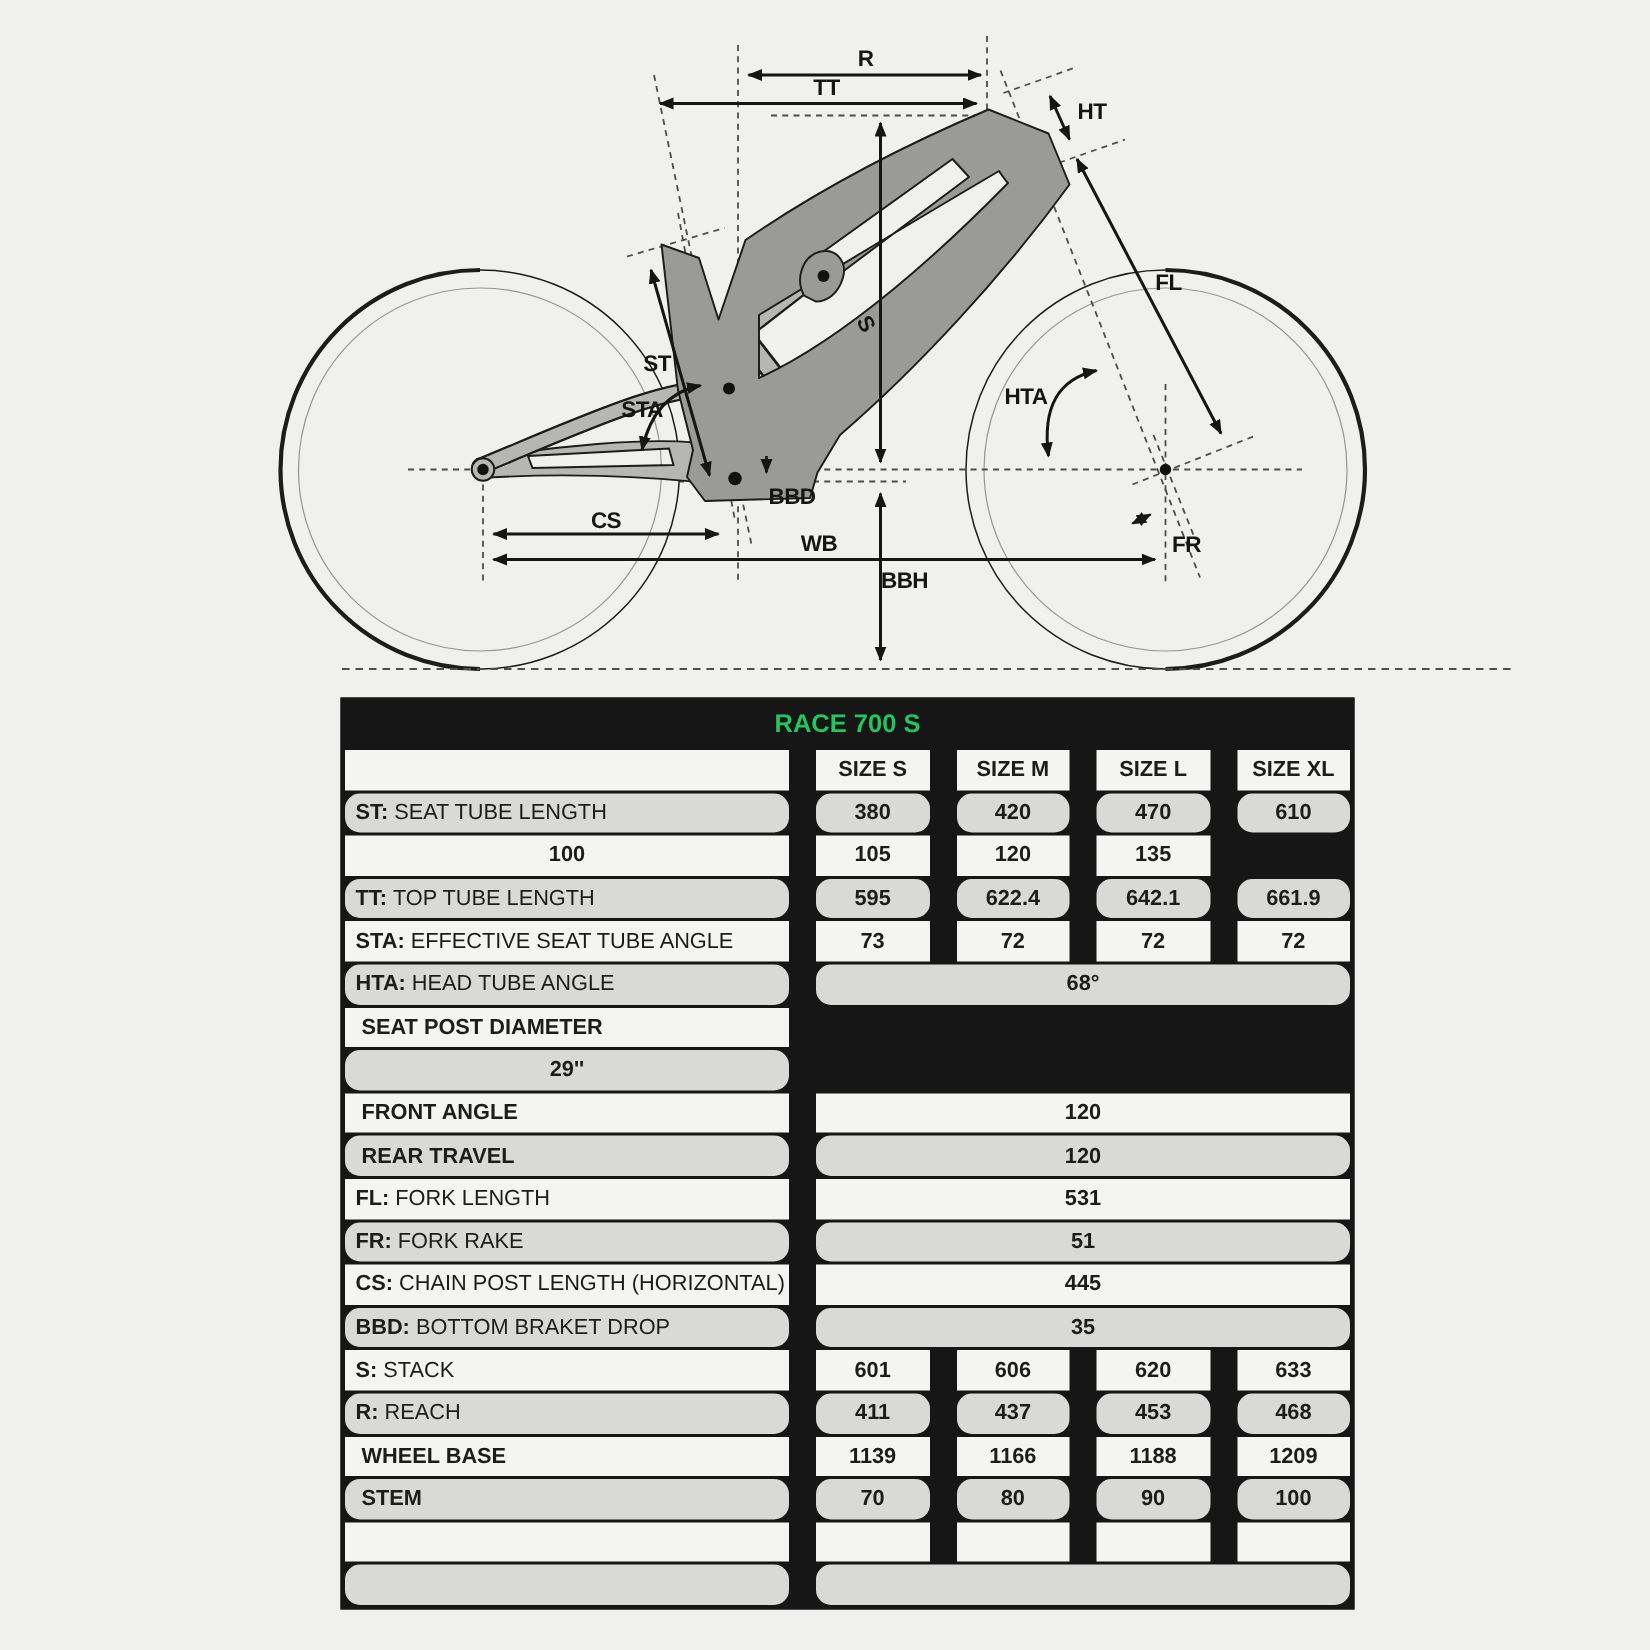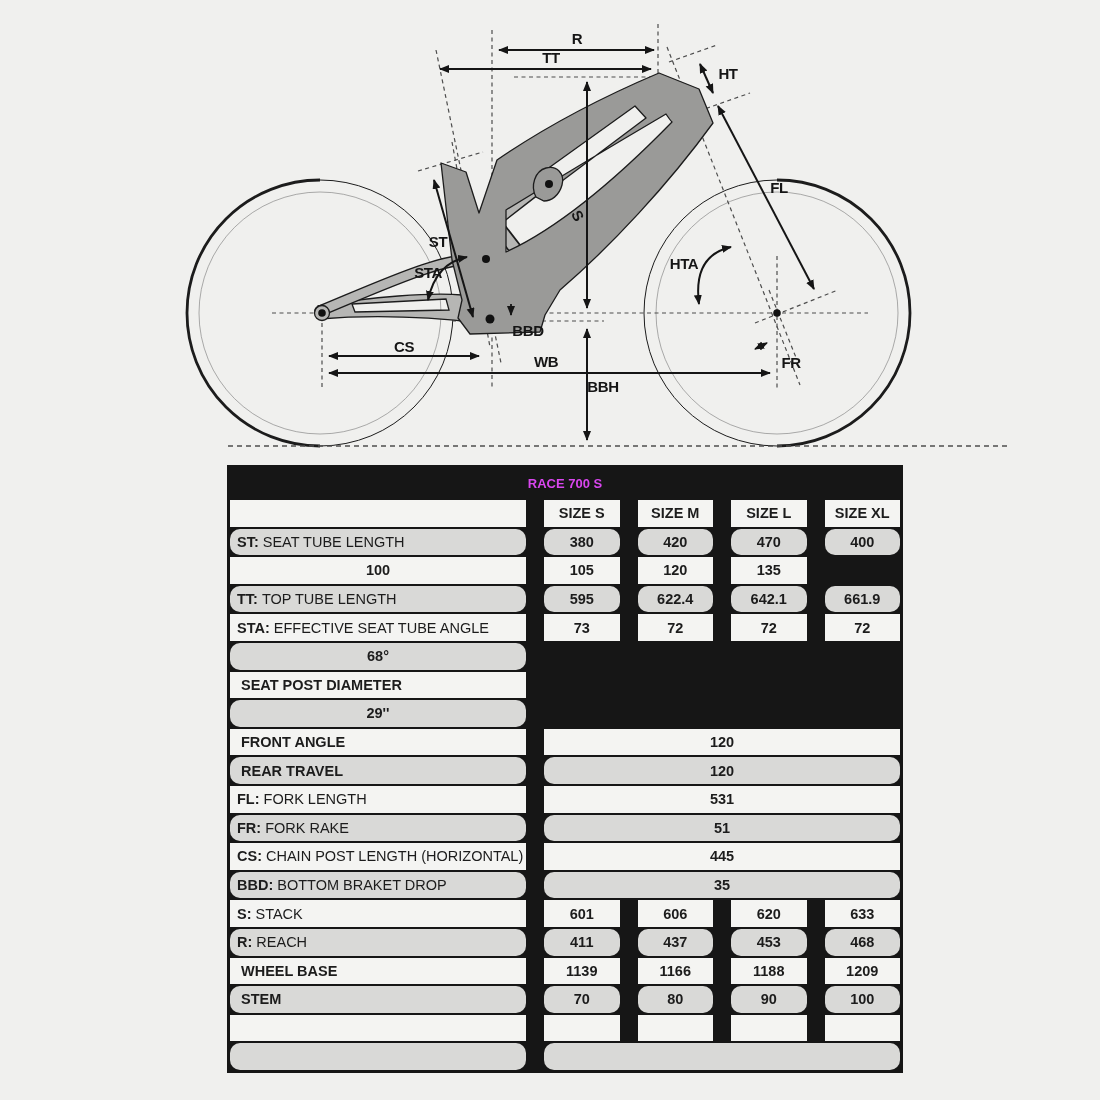--- a/index.html
+++ b/index.html
@@ -15,23 +15,23 @@
     font-weight:bold; font-size:15px; fill:#151515; letter-spacing:-0.4px;
   }
 
   
   .spec-table {
     position:absolute; left:227px; top:465px; width:670px;
     background:#161616; border:3px solid #161616;
     display:flex; flex-direction:column; gap:2px;
   }
   .t-title {
-    height:30px; background:#161616; color:#d946ef;
+    height:30px; background:#161616; color:#22c55e;
     display:flex; align-items:center; justify-content:center;
-    font-size:13px; font-weight:bold; letter-spacing:0px;
+    font-size:17px; font-weight:bold; letter-spacing:0px;
   }
   .t-row { display:grid; grid-template-columns:296px 1fr 1fr 1fr 1fr; gap:18px; height:26.6px; }
   .t-row.merged { grid-template-columns:296px 1fr; }
   .cell {
     display:flex; align-items:center; justify-content:center;
     font-size:14.5px; color:#1c1c1c; overflow:hidden; white-space:nowrap;
   }
   .cell.lbl { justify-content:flex-start; padding-left:7px; }
   .bg-light { background:#f4f4f2; }
   .bg-gray  { background:#d9d9d7;border-radius:10px; }
@@ -159,21 +159,21 @@
     <div class="cell hdr bg-light">SIZE XL</div>
   </div>
 <div class="t-row">
       <div class="cell lbl bg-gray">
         <span class="prefix">ST:</span>
         <span class="lbl-text">SEAT TUBE LENGTH</span>
       </div>
       <div class="cell val bg-gray">380</div>
       <div class="cell val bg-gray">420</div>
       <div class="cell val bg-gray">470</div>
-      <div class="cell val bg-gray">400</div>
+      <div class="cell val bg-gray">610</div>
     </div>
     <div class="t-row">
       <div class="cell val bg-light">100</div>
       <div class="cell val bg-light">105</div>
       <div class="cell val bg-light">120</div>
       <div class="cell val bg-light">135</div>
     </div>
     <div class="t-row">
       <div class="cell lbl bg-gray">
         <span class="prefix">TT:</span>
@@ -188,20 +188,24 @@
       <div class="cell lbl bg-light">
         <span class="prefix">STA:</span>
         <span class="lbl-text">EFFECTIVE SEAT TUBE ANGLE</span>
       </div>
       <div class="cell val bg-light">73</div>
       <div class="cell val bg-light">72</div>
       <div class="cell val bg-light">72</div>
       <div class="cell val bg-light">72</div>
     </div>
     <div class="t-row merged">
+      <div class="cell lbl bg-gray">
+        <span class="prefix">HTA:</span>
+        <span class="lbl-text">HEAD TUBE ANGLE</span>
+      </div>
       <div class="cell val bg-gray">68°</div>
     </div>
     <div class="t-row merged">
       <div class="cell lbl bg-light lbl-bold">
         <span class="prefix"></span>
         <span class="lbl-text">SEAT POST DIAMETER</span>
       </div>
     </div>
     <div class="t-row merged">
       <div class="cell val bg-gray">29''</div>

